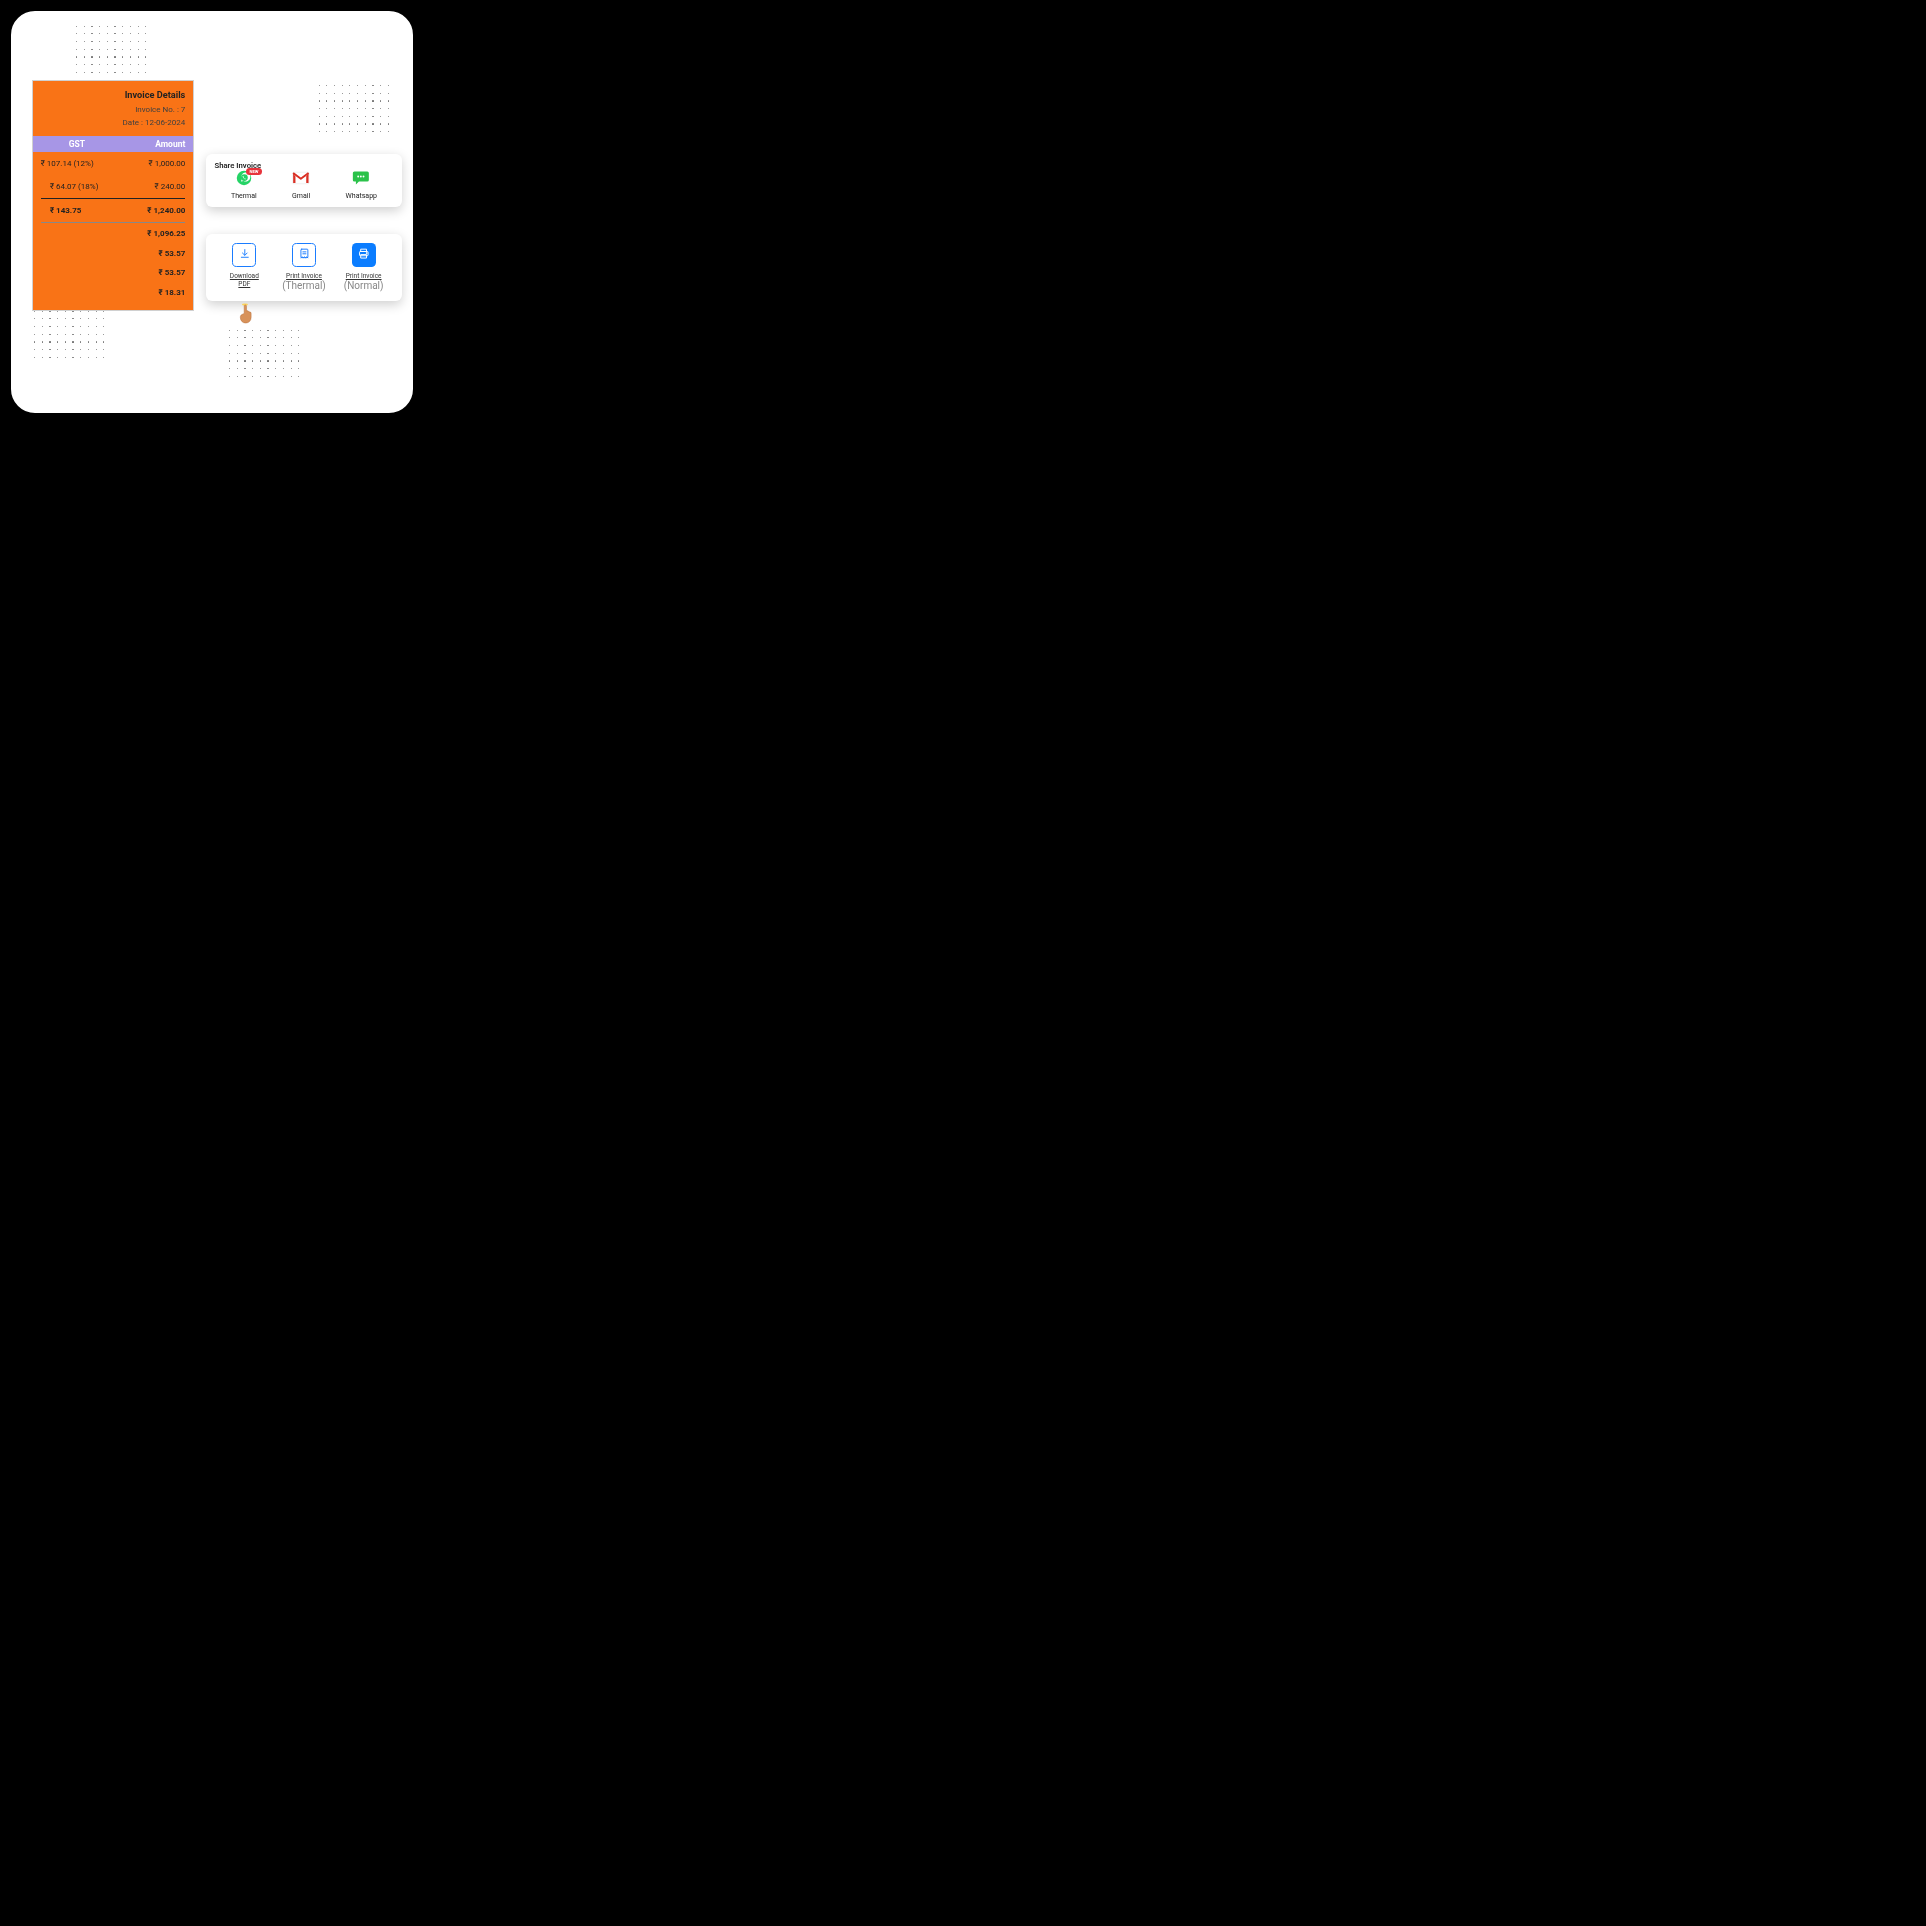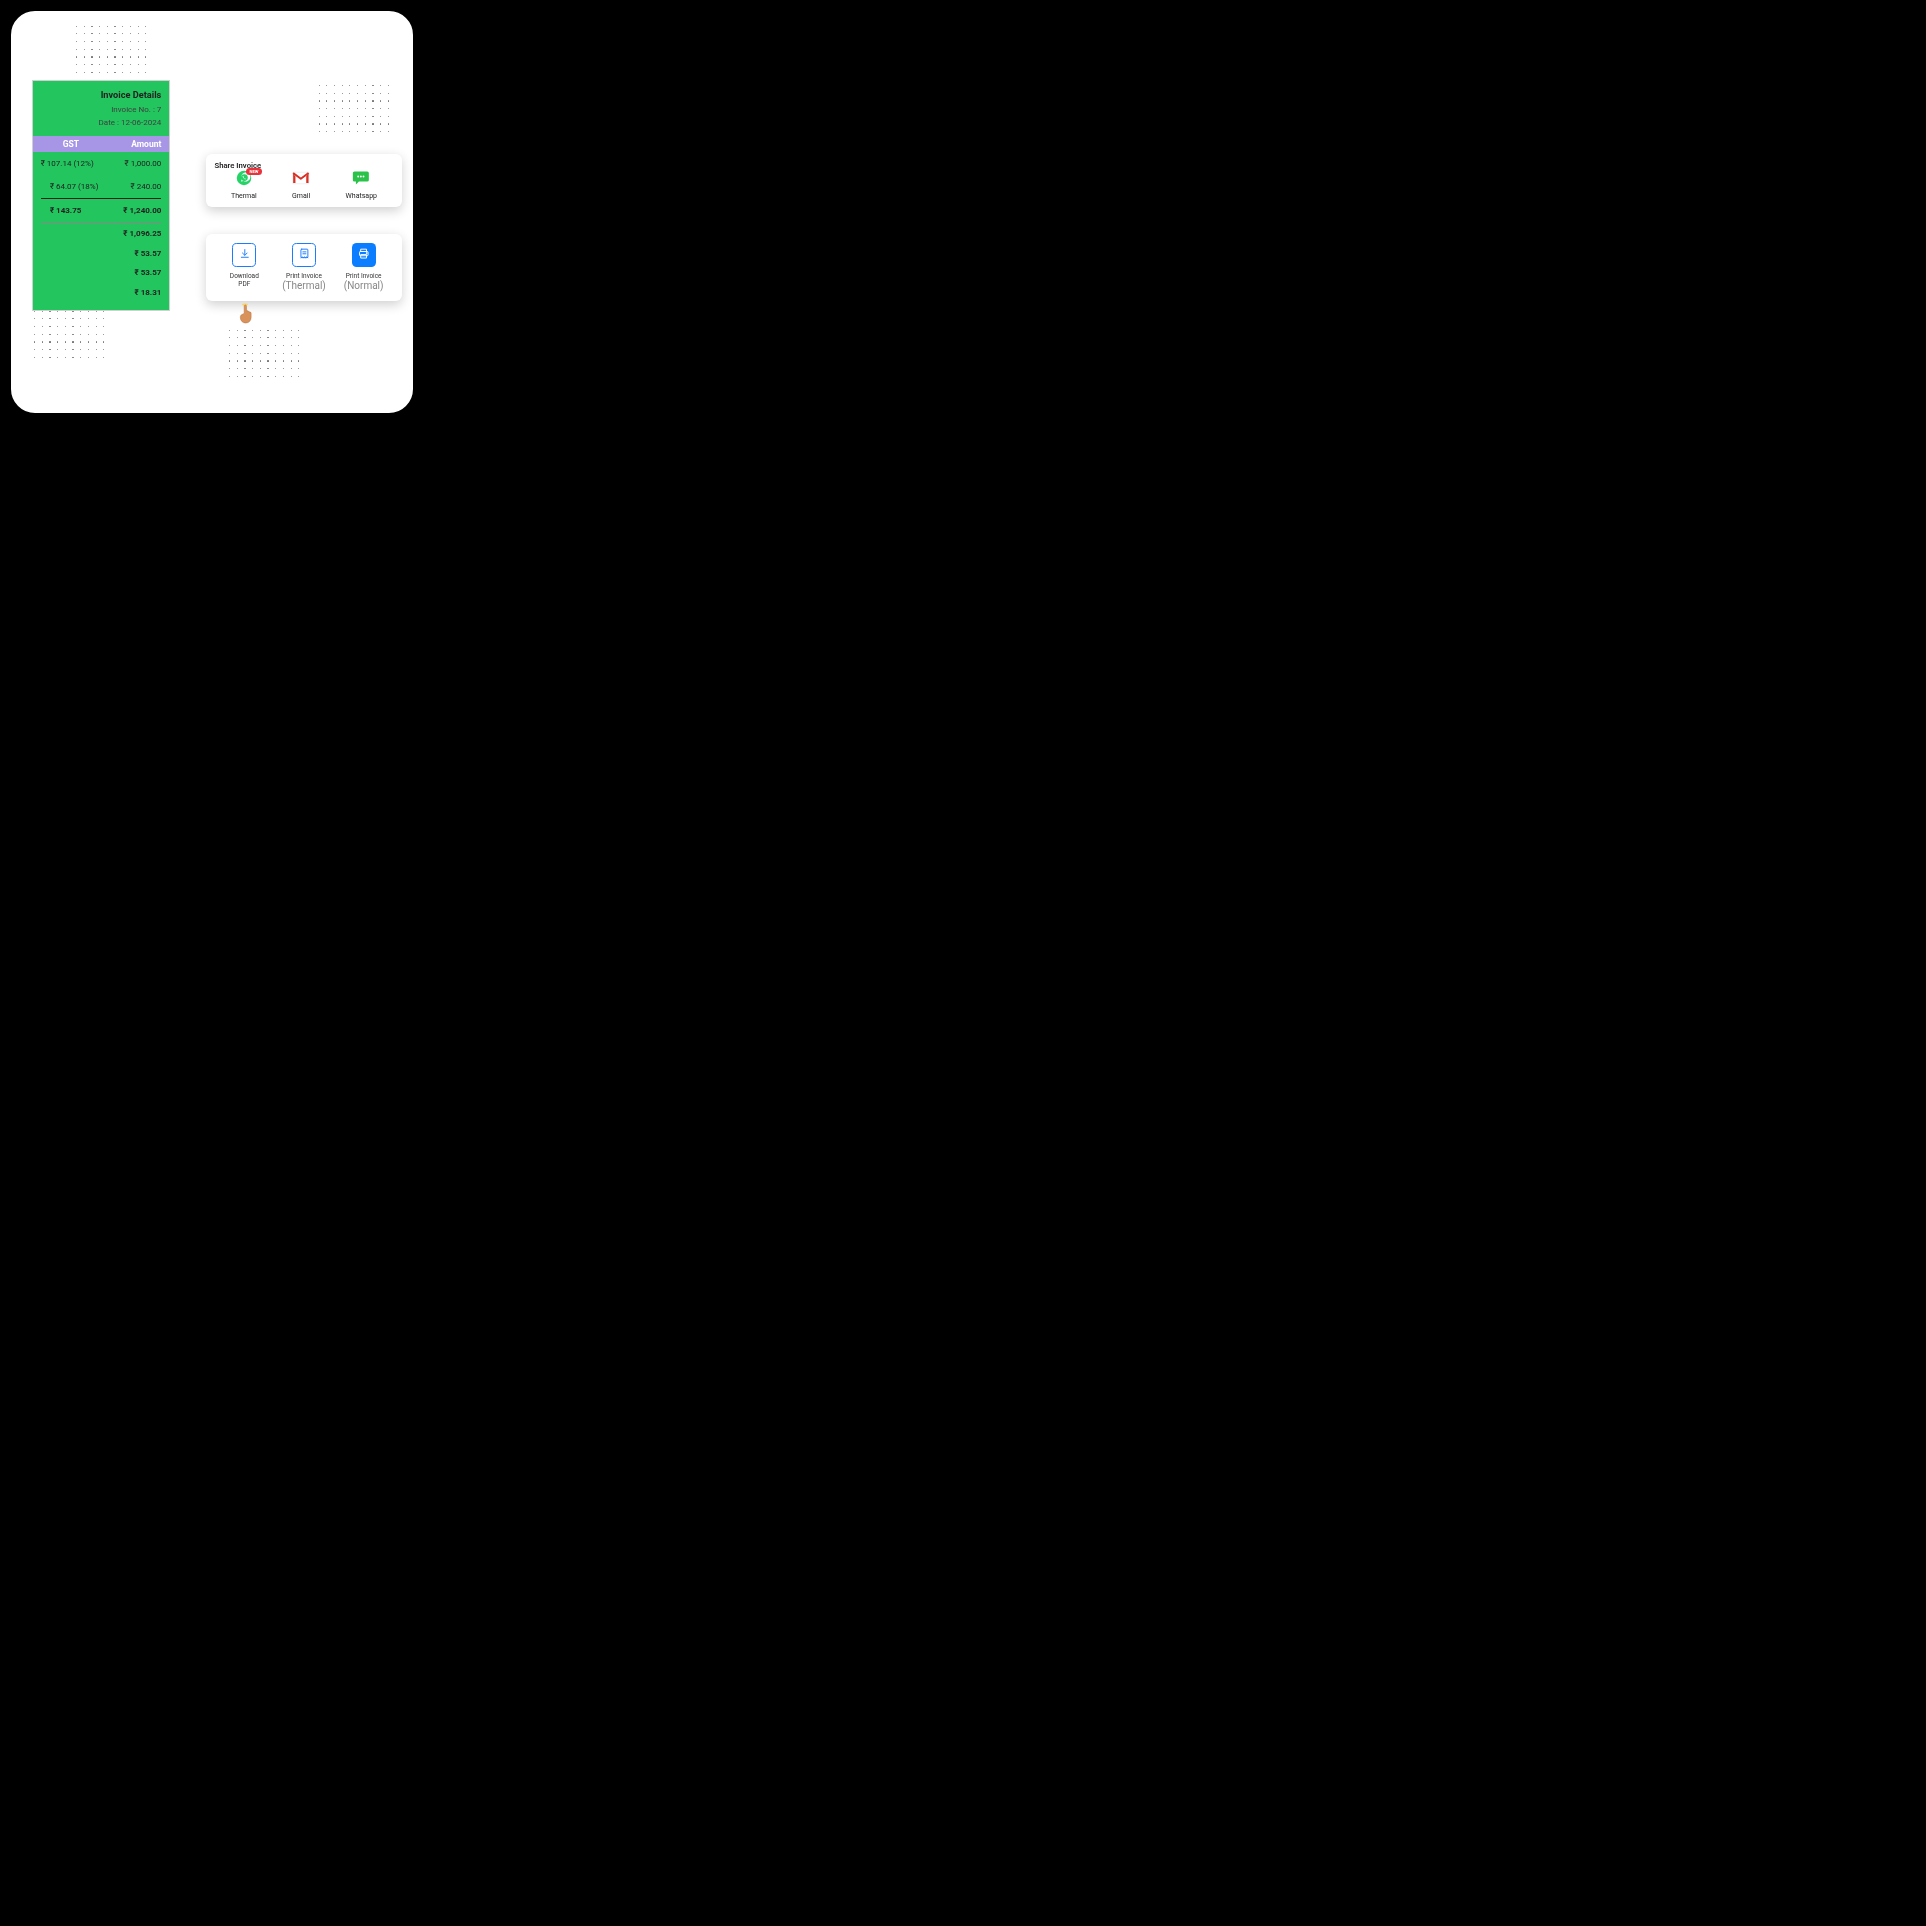--- a/index.html
+++ b/index.html
@@ -37,23 +37,23 @@
     }
     .dots-tl { top: 14.6px; left: 65px; }
     .dots-tr { top: 74px; right: 23px; }
     .dots-bl { bottom: 54px; left: 23px; }
     .dots-bc { bottom: 35px; left: 218px; }
 
     .invoice-panel {
       position: absolute;
       top: 69px;
       left: 21px;
-      width: 138px;
+      width: 162px;
       border: 0.4px solid #d0d0d0;
-      background: #22c55e;
+      background: #f97316;
       padding-bottom: 7.7px;
     }
     .invoice-head {
       text-align: right;
       padding: 7.7px 7.7px 5.4px 7.7px;
     }
     .invoice-title {
       font-size: 9.2px;
       font-weight: 700;
       color: #222;
@@ -116,21 +116,21 @@
     .actions-row { display: flex; justify-content: space-around; }
     .action-item { text-align: center; cursor: pointer; width: 58px; }
     .action-btn {
       width: 24px; height: 24px;
       border-radius: 4.6px;
       display: flex; align-items: center; justify-content: center;
       margin: 0 auto 4.6px;
     }
     .btn-outline { border: 0.8px solid #1a7cff; background: #fff; }
     .btn-solid { background: #0b7dff; }
-    .action-t1 { font-size: 6.5px; color: #333; }
+    .action-t1 { font-size: 6.5px; color: #333; text-decoration: underline; }
     .action-t2 { font-size: 10px; color: #888; }
 
     .pointer {
       position: absolute;
       top: 292px;
       left: 227px;
       width: 17px;
       height: 21.6px;
     }
   </style>

